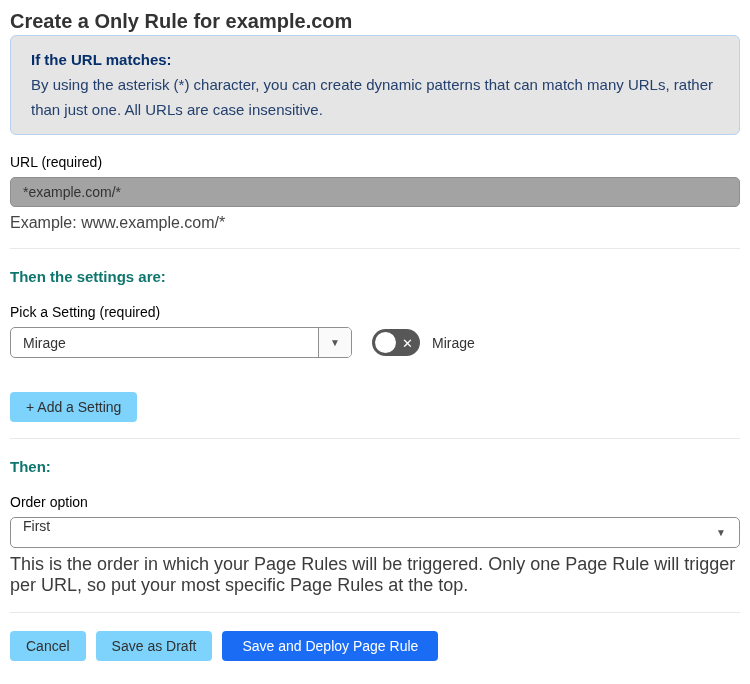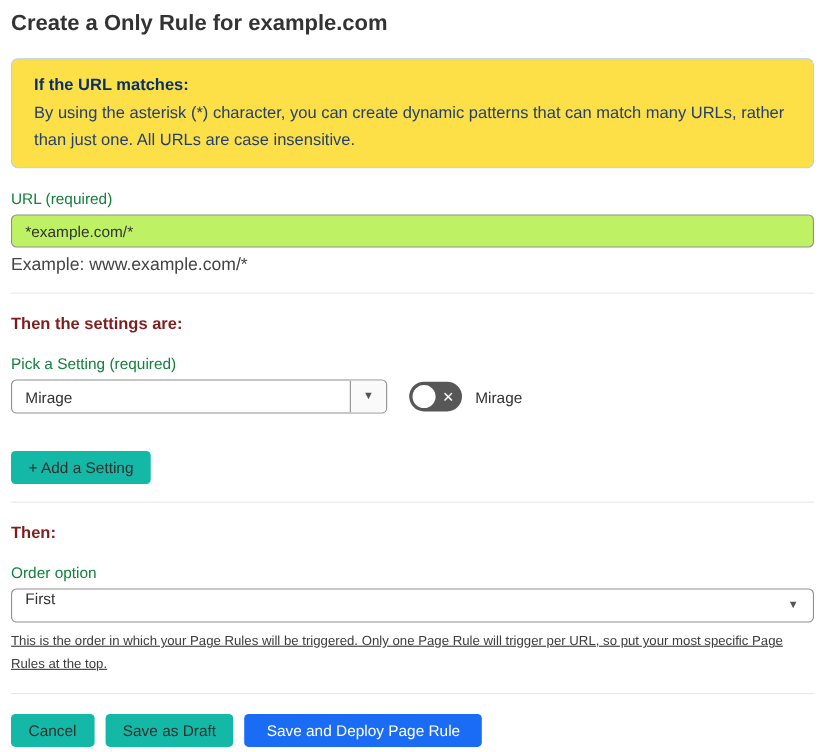--- a/index.html
+++ b/index.html
@@ -16,77 +16,77 @@
   .page-title {
     margin-top: 8px;
     font-size: 20px;
     line-height: 26px;
     font-weight: bold;
     color: #333333;
   }
 
   
   .info-box {
-    margin-top: 19px;
-    background: #fde047;
+    margin-top: 1px;
+    background: #e5e5e5;
     border: 1px solid #b7d2f0;
     border-radius: 6px;
     padding: 11px 20px 12px 20px;
     font-size: 15px;
     line-height: 25px;
     color: #24406e;
   }
   .info-box .info-heading {
     font-weight: bold;
     color: #06306c;
     font-size: 15px;
   }
   .info-box a.info-link {
     color: #3a67c6;
     text-decoration: underline;
     cursor: pointer;
   }
 
   .field-label {
     font-size: 14px;
-    color: #15803d;
+    color: #000000;
     margin-top: 19px;
   }
 
   .text-input {
     margin-top: 7px;
     width: 100%;
     height: 30px;
     border: 1px solid #8f8f8f;
     border-radius: 5px;
     padding: 0 12px;
     font-size: 14px;
     font-family: "Liberation Sans", sans-serif;
     color: #333333;
-    background: #bef264;
+    background: #a3a3a3;
     outline: none;
   }
 
   .example-text {
     margin-top: 7px;
     font-size: 16px;
     color: #444444;
   }
 
   .divider {
     border: none;
     border-top: 1px solid #e8e8e8;
     margin: 16px 0 0 0;
   }
 
   .section-heading {
     margin-top: 19px;
     font-size: 15px;
     font-weight: bold;
-    color: #7f1d1d;
+    color: #0f766e;
   }
 
   .setting-row {
     margin-top: 7px;
     display: flex;
     align-items: center;
   }
 
   
   .select-box {
@@ -162,21 +162,21 @@
     align-items: center;
     justify-content: center;
     height: 30px;
     border: none;
     border-radius: 4px;
     font-size: 14px;
     font-family: "Liberation Sans", sans-serif;
     cursor: pointer;
     padding: 0 16px;
   }
-  .btn-gray { background: #14b8a6; color: #303030; }
+  .btn-gray { background: #7dd3fc; color: #303030; }
   .btn-blue { background: #1a6cf5; color: #ffffff; padding: 0 20px; }
 
   .add-setting-btn { margin-top: 34px; }
 
   
   .select-box-full {
     margin-top: 7px;
     position: relative;
     width: 100%;
     height: 31px;
@@ -192,25 +192,24 @@
   }
   .select-box-full .arrow-down {
     position: absolute;
     right: 13px;
     top: 50%;
     transform: translateY(-50%);
   }
 
   .help-text {
     margin-top: 6px;
-    font-size: 12px;
+    font-size: 18px;
     line-height: 21px;
     color: #3c3c3c;
     max-width: 730px;
-    text-decoration: underline;
   }
 
   .footer-buttons {
     margin-top: 18px;
     display: flex;
     align-items: center;
     gap: 10px;
   }
 </style>
 </head>

